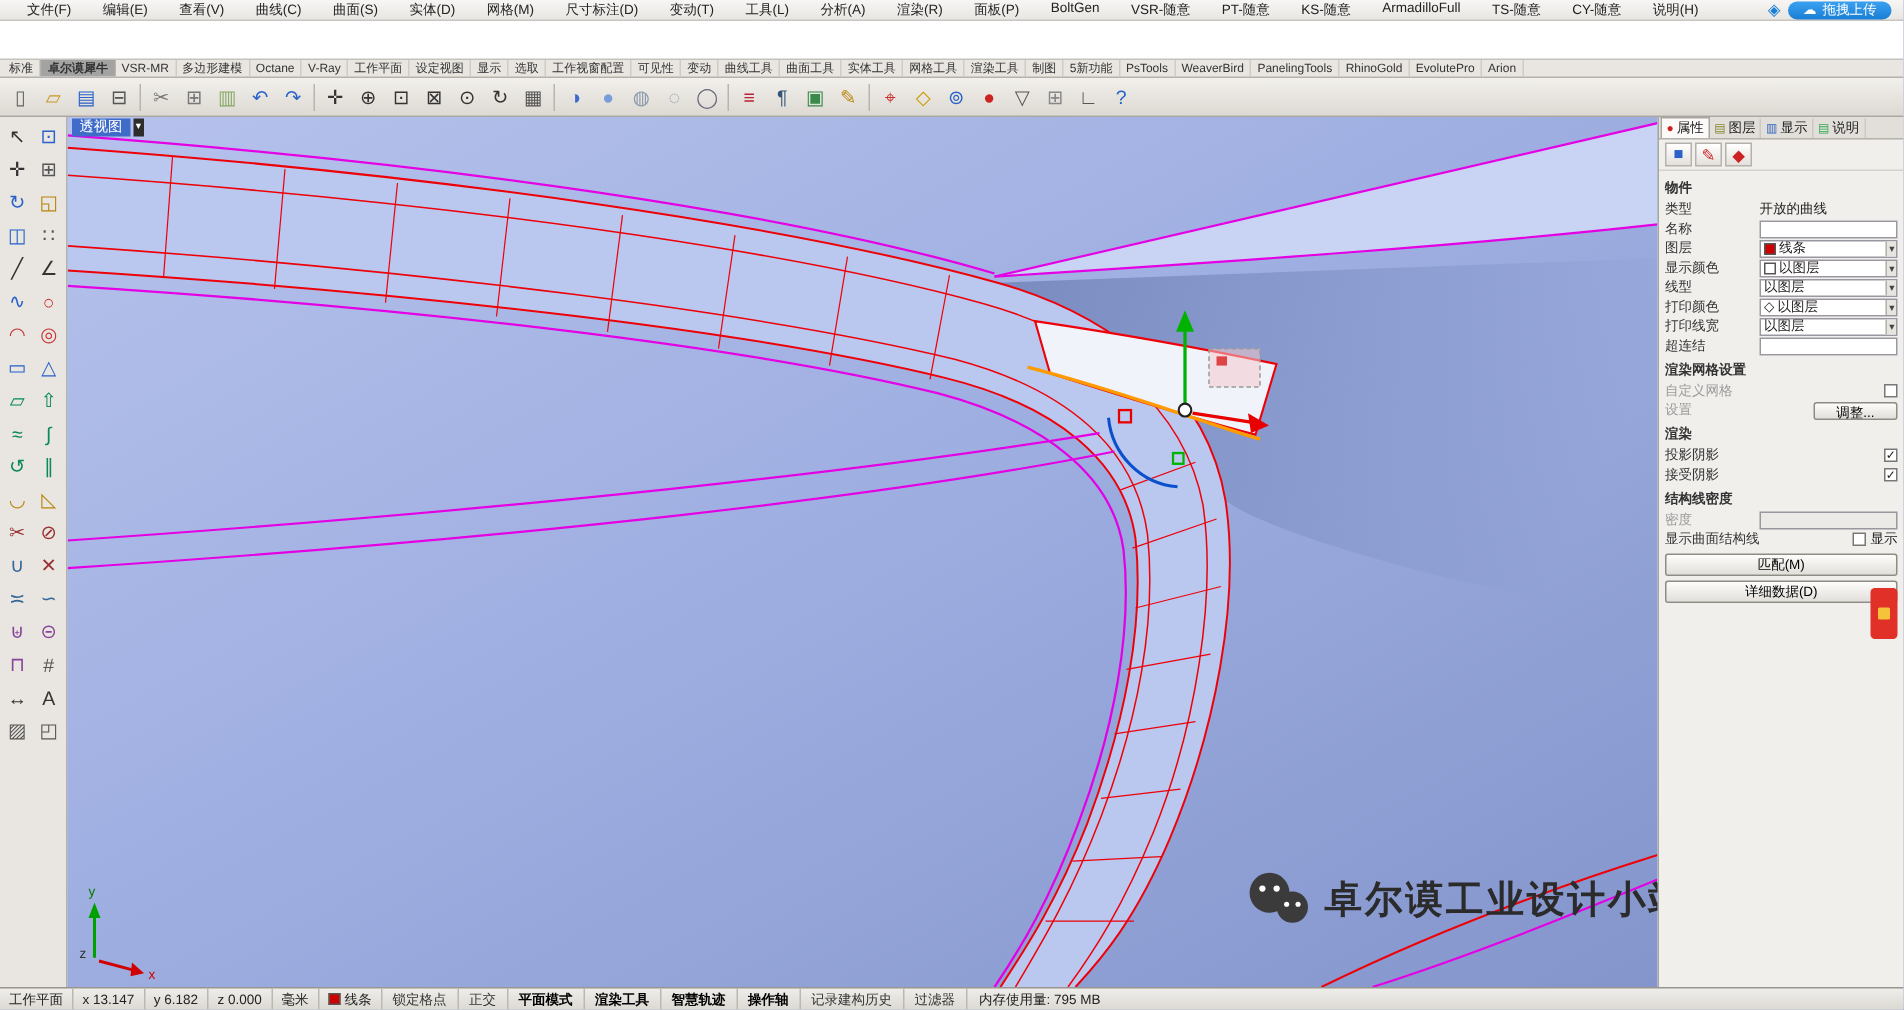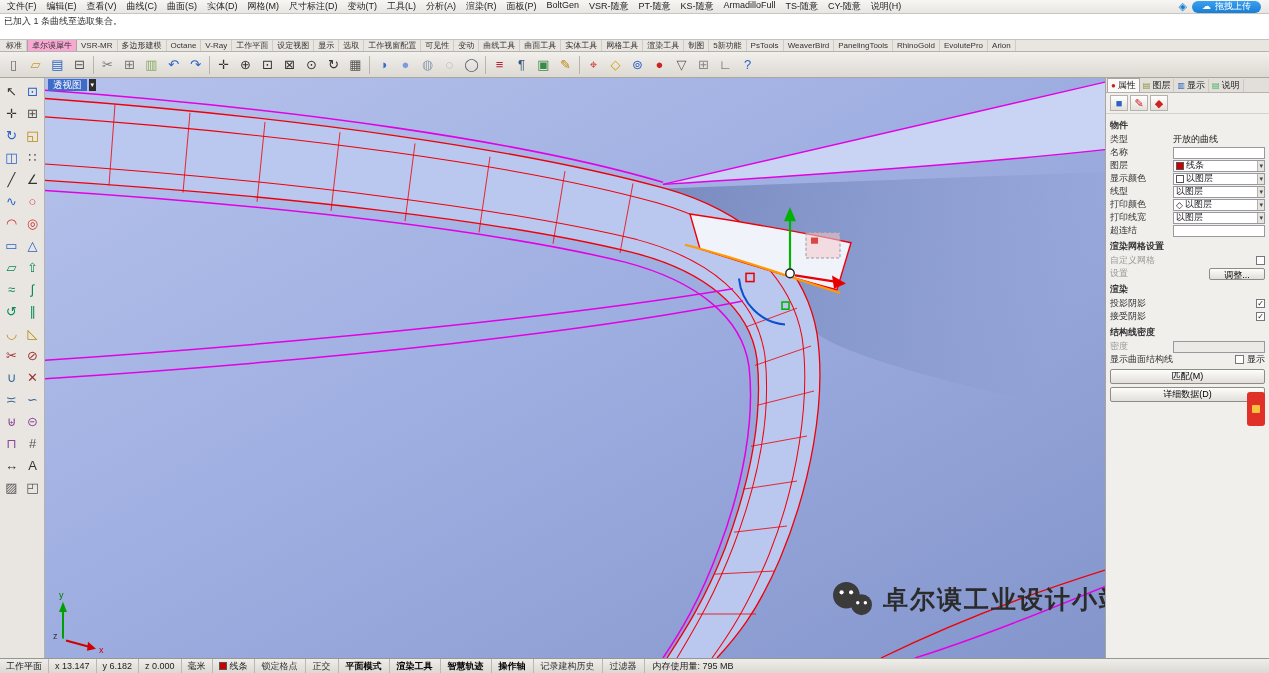--- a/index.html
+++ b/index.html
@@ -2,34 +2,34 @@
 <html><head>
 <meta charset="utf-8">
 <style>
   *{margin:0;padding:0;box-sizing:border-box;}
   html,body{width:1269px;height:673px;overflow:hidden;}
   body{font-family:"Liberation Sans","DejaVu Sans",sans-serif;font-size:9px;color:#222;background:#d4d0c8;}
   .app{position:relative;width:1269px;height:673px;display:flex;flex-direction:column;background:#e9e6e1;}
 
   
   .menubar{height:14px;display:flex;align-items:center;background:linear-gradient(#f7f6f4,#e8e6e2);border-bottom:1px solid #c8c5c0;padding:0 2px;flex:0 0 auto;}
-  .menu-item{padding:0 5px;white-space:nowrap;cursor:default;}
+  .menu-item{padding:0 5px;white-space:nowrap;cursor:default;margin-left:11px;}
   .menubar-right{margin-left:auto;display:flex;align-items:center;gap:5px;padding-right:6px;}
   .brand-diamond{color:#1a7fd4;font-size:11px;}
   .upload-pill{background:linear-gradient(#3aa0f0,#1a7fd4);color:#fff;border-radius:7px;padding:0 10px 1px;font-size:9px;display:flex;gap:4px;align-items:center;height:12px;}
 
   
   .cmd-history{height:26px;background:#fff;border-bottom:1px solid #c5c2bd;padding:1px 4px;line-height:12px;color:#333;flex:0 0 auto;}
   .cmd-prompt{height:13px;background:#fff;border-bottom:1px solid #9a978f;display:flex;align-items:center;padding:0 4px;gap:4px;flex:0 0 auto;}
   .cmd-prompt input{flex:1;border:none;outline:none;font-size:9px;height:11px;font-family:inherit;background:transparent;}
 
   
   .tabbar{height:12px;background:#e9e6e1;display:flex;align-items:flex-end;padding:0 2px;border-bottom:1px solid #b5b2ac;overflow:hidden;flex:0 0 auto;}
   .rtab{padding:0 4px;font-size:8px;color:#333;border-right:1px solid #cfccc6;line-height:11px;white-space:nowrap;}
-  .rtab.active{background:#f9a8d4;border:1px solid #a9a6a0;border-bottom:none;font-weight:normal;}
+  .rtab.active{background:#a3a3a3;border:1px solid #a9a6a0;border-bottom:none;font-weight:bold;}
 
   
   .toolbar{height:26px;background:linear-gradient(#f2f0ec,#ddd9d3);display:flex;align-items:center;padding:0 3px;gap:1px;border-bottom:1px solid #aaa7a1;flex:0 0 auto;}
   .ticon{width:21px;height:21px;display:flex;align-items:center;justify-content:center;font-size:13px;border:1px solid transparent;border-radius:2px;cursor:default;}
   .tsep{width:1px;height:18px;background:#b8b5af;margin:0 2px;}
 
   .main{flex:1;display:flex;min-height:0;}
 
   
   .left-toolbar{width:45px;background:#e9e6e1;border-right:1px solid #b5b2ac;display:grid;grid-template-columns:21px 21px;grid-auto-rows:22px;justify-content:center;align-content:start;padding-top:2px;flex:0 0 auto;}
@@ -117,21 +117,20 @@
     <span class="menubar-right">
       <span class="brand-diamond">◈</span>
       <span class="upload-pill">
         <span>☁</span>
         <span>拖拽上传</span>
       </span>
     </span>
   </div>
 
   <div class="cmd-history">
-    <div>已加入 1 条曲线至选取集合。</div>
   </div>
 
   <div class="tabbar" id="ribbon-tabs">
       <span class="rtab">标准</span>
       <span class="rtab active">卓尔谟犀牛</span>
       <span class="rtab">VSR-MR</span>
       <span class="rtab">多边形建模</span>
       <span class="rtab">Octane</span>
       <span class="rtab">V-Ray</span>
       <span class="rtab">工作平面</span>

